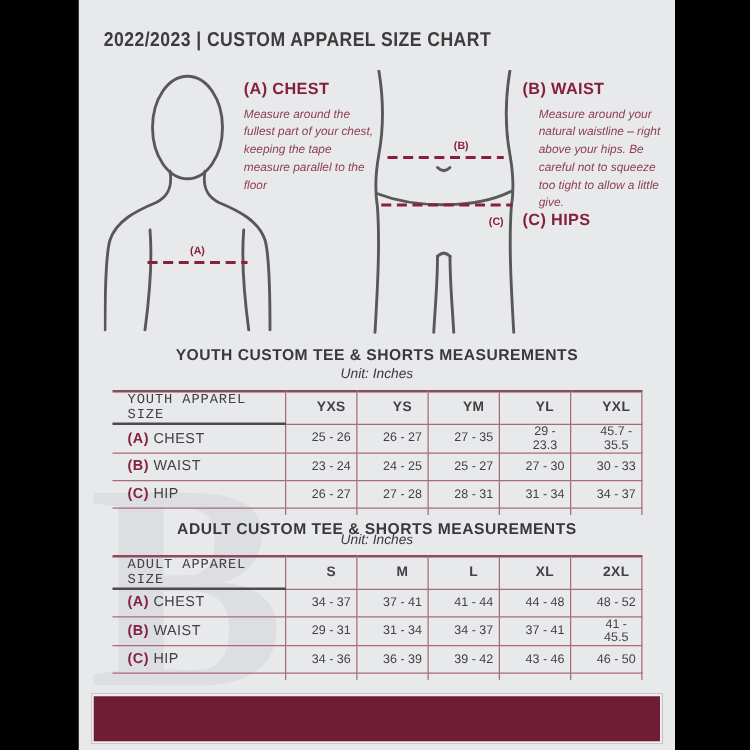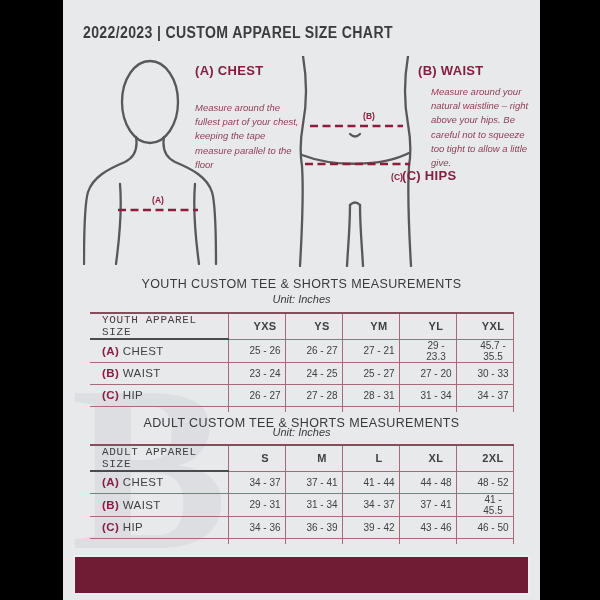--- a/index.html
+++ b/index.html
@@ -30,21 +30,21 @@
   .guide-h { position:absolute; z-index:2; font-size:13px; font-weight:800; color:#841f3f; letter-spacing:.3px; }
   .guide-p {
     position:absolute; z-index:2; font-size:9.5px; font-style:italic; line-height:14.2px;
     color:#8e3d56; white-space:pre-line;
   }
 
   .fig { position:absolute; z-index:1; }
 
   
   .sec-title { position:absolute; width:477px; text-align:center; z-index:2;
-    font-size:12.5px; font-weight:400; color:#39393b; letter-spacing:.4px; }
+    font-size:12.5px; font-weight:700; color:#39393b; letter-spacing:.4px; }
   .sec-unit  { position:absolute; width:477px; text-align:center; z-index:2;
     font-size:11px; font-style:italic; color:#39393b; }
 
   
   table.size-table { position:absolute; left:27px; width:423px; z-index:2;
     border-collapse:collapse; table-layout:fixed; }
   table.size-table th, table.size-table td {
     border-right:1px solid #a66b78; border-bottom:1px solid #a66b78;
     height:22px; text-align:center; vertical-align:middle; color:#414043;padding-left:17px;
   }
@@ -106,55 +106,55 @@
       <path d="M 57,149 C 57,171 55,191 54,210"></path>
       <path d="M 67,149 C 67,171 69,191 70,210"></path>
     </g>
     <text x="76" y="63" text-anchor="middle" font-size="8.5" font-weight="bold" fill="#8c1d3c">(B)</text>
     <path d="M 17,70 L 110,70" stroke="#8c1d3c" stroke-width="2.3" stroke-dasharray="8 4.5" fill="none"></path>
     <path d="M 12,108 L 117,108" stroke="#8c1d3c" stroke-width="2.3" stroke-dasharray="8 4.5" fill="none"></path>
     <text x="104" y="124" text-anchor="middle" font-size="8.5" font-weight="bold" fill="#8c1d3c">(C)</text>
   </svg>
 
   <div class="guide-h" style="left:132px; top:63px;">(A) CHEST</div>
-  <div class="guide-p" style="left:132px; top:85px; width:104px;margin-top:16px;">Measure around the fullest part of your chest, keeping the tape measure parallel to the floor</div>
+  <div class="guide-p" style="left:132px; top:85px; width:104px;">Measure around the fullest part of your chest, keeping the tape measure parallel to the floor</div>
 
   <div class="guide-h" style="left:355px; top:63px;">(B) WAIST</div>
   <div class="guide-p" style="left:368px; top:85px; width:101px;">Measure around your natural waistline – right above your hips. Be careful not to squeeze too tight to allow a little give.</div>
 
-  <div class="guide-h" style="left:339px; top:168px;">(C) HIPS</div>
+  <div class="guide-h" style="left:355px; top:168px;">(C) HIPS</div>
 
   <div class="sec-title" style="top:277px;">YOUTH CUSTOM TEE &amp; SHORTS MEASUREMENTS</div>
   <div class="sec-unit" style="top:293px;">Unit: Inches</div>
   <table class="size-table" style="top:312px;">
       <thead>
         <tr>
           <th class="col-label">YOUTH APPAREL SIZE</th>
           <th class="col-size">YXS</th>
           <th class="col-size">YS</th>
           <th class="col-size">YM</th>
           <th class="col-size">YL</th>
           <th class="col-size">YXL</th>
         </tr>
       </thead>
       <tbody>
         <tr>
           <td class="col-label"><span class="code">(A) </span><span>CHEST</span></td>
           <td class="val">25 - 26</td>
           <td class="val">26 - 27</td>
-          <td class="val">27 - 21</td>
+          <td class="val">27 - 35</td>
           <td class="val">29 - 23.3</td>
           <td class="val">45.7 - 35.5</td>
         </tr>
         <tr>
           <td class="col-label"><span class="code">(B) </span><span>WAIST</span></td>
           <td class="val">23 - 24</td>
           <td class="val">24 - 25</td>
           <td class="val">25 - 27</td>
-          <td class="val">27 - 20</td>
+          <td class="val">27 - 30</td>
           <td class="val">30 - 33</td>
         </tr>
         <tr>
           <td class="col-label"><span class="code">(C) </span><span>HIP</span></td>
           <td class="val">26 - 27</td>
           <td class="val">27 - 28</td>
           <td class="val">28 - 31</td>
           <td class="val">31 - 34</td>
           <td class="val">34 - 37</td>
         </tr>

